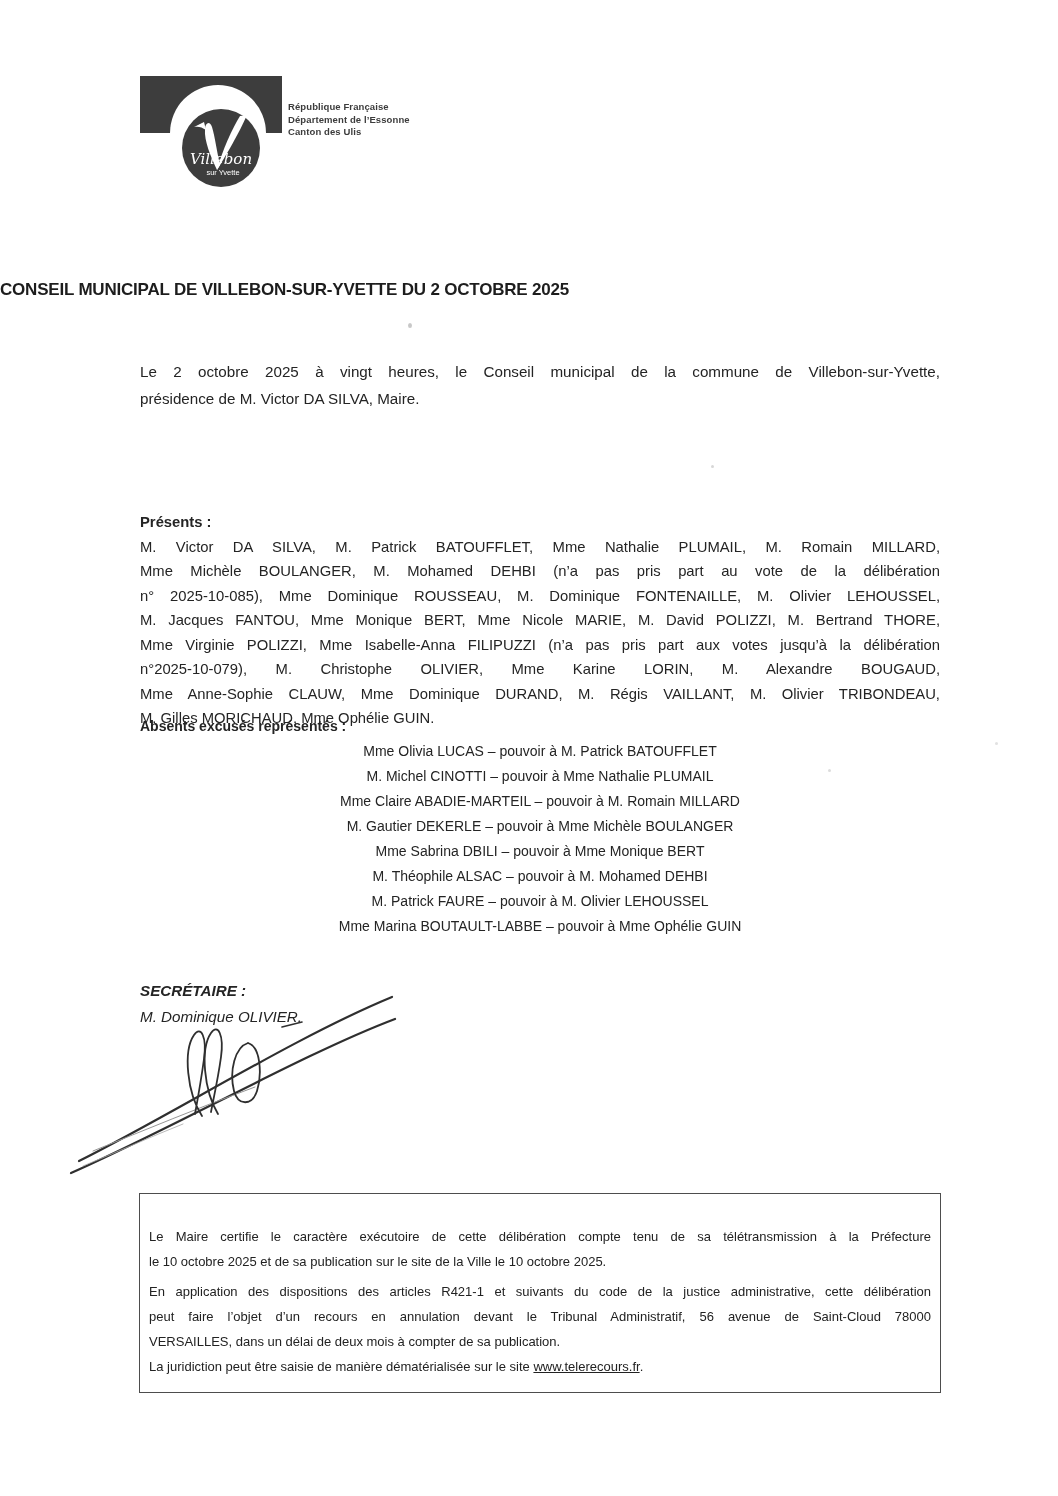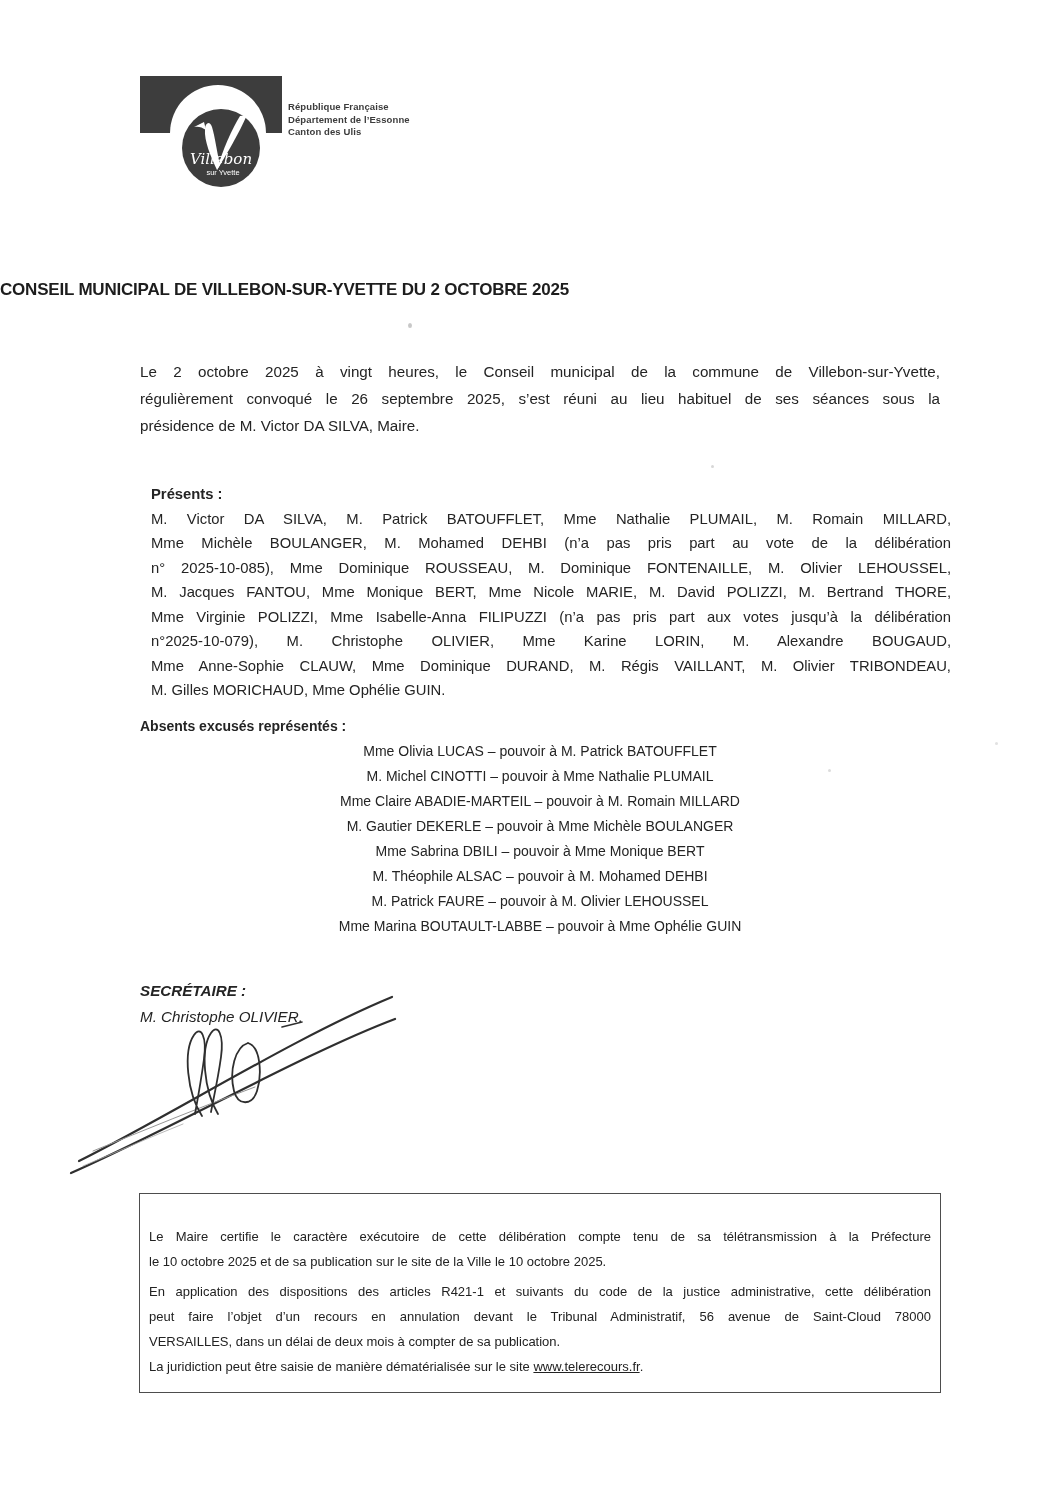--- a/index.html
+++ b/index.html
@@ -16,21 +16,21 @@
     font-size:9.5px; font-weight:bold; color:#3c3c3c; line-height:12.5px; letter-spacing:.1px;
   }
   
   .title {
     position:absolute; left:0; top:280px; width:100%; margin:0;
     font-size:17px; font-weight:bold; letter-spacing:-.2px; color:#1d1d1d;
   }
   
   .block { position:absolute; left:140px; width:800px; }
   .intro { top:358px; font-size:15.2px; line-height:27px; }
-  .presents { top:482px; font-size:14.8px; line-height:24.5px;margin-left:11px; }
+  .presents { top:510px; font-size:14.8px; line-height:24.5px; }
   .absents { top:714px; font-size:14px; line-height:25px; }
   .secretaire { top:978px; font-size:15.2px; line-height:26px;font-style:italic; }
   .sec-label { font-weight:bold; }
   
   .par .jline { text-align:justify; text-align-last:justify; }
   .par .jline:last-child { text-align-last:left; }
   .list .jline { text-align:center; }
   
   .signature { position:absolute; left:55px; top:985px; pointer-events:none; }
   
@@ -72,21 +72,20 @@
   <div class="logo-meta">
     <div>République Française</div>
     <div>Département de l’Essonne</div>
     <div>Canton des Ulis</div>
   </div>
 
   <h1 class="title">CONSEIL MUNICIPAL DE VILLEBON-SUR-YVETTE DU 2 OCTOBRE 2025</h1>
 
   <div class="block intro par">
       <div class="jline">Le 2 octobre 2025 à vingt heures, le Conseil municipal de la commune de Villebon-sur-Yvette,</div>
-      <div class="jline">régulièrement convoqué le 26 septembre 2025, s’est réuni au lieu habituel de ses séances sous la</div>
       <div class="jline">présidence de M. Victor DA SILVA, Maire.</div>
     </div>
 
   <div class="block presents">
     <div class="sec-label">Présents :</div>
     <div class="par">
         <div class="jline">M. Victor DA SILVA, M. Patrick BATOUFFLET, Mme Nathalie PLUMAIL, M. Romain MILLARD,</div>
         <div class="jline">Mme Michèle BOULANGER, M. Mohamed DEHBI (n’a pas pris part au vote de la délibération</div>
         <div class="jline">n° 2025-10-085), Mme Dominique ROUSSEAU, M. Dominique FONTENAILLE, M. Olivier LEHOUSSEL,</div>
         <div class="jline">M. Jacques FANTOU, Mme Monique BERT, Mme Nicole MARIE, M. David POLIZZI, M. Bertrand THORE,</div>
@@ -106,21 +105,21 @@
         <div class="jline">M. Gautier DEKERLE – pouvoir à Mme Michèle BOULANGER</div>
         <div class="jline">Mme Sabrina DBILI – pouvoir à Mme Monique BERT</div>
         <div class="jline">M. Théophile ALSAC – pouvoir à M. Mohamed DEHBI</div>
         <div class="jline">M. Patrick FAURE – pouvoir à M. Olivier LEHOUSSEL</div>
         <div class="jline">Mme Marina BOUTAULT-LABBE – pouvoir à Mme Ophélie GUIN</div>
       </div>
   </div>
 
   <div class="block secretaire">
     <div class="sec-label">SECRÉTAIRE :</div>
-    <div>M. Christophe OLIVIER.</div>
+    <div>M. Dominique OLIVIER.</div>
   </div>
 
   <svg class="signature" width="345" height="195" viewBox="0 0 345 195">
     <g fill="none" stroke="#2f2f2f" stroke-linecap="round">
       <path d="M 24,176 C 120,128 240,52 337,12" stroke-width="2.2"></path>
       <path d="M 16,188 C 120,142 250,68 340,34" stroke-width="2.2"></path>
       <path d="M 38,166 C 90,145 145,122 200,102" stroke="#969696" stroke-width="1"></path>
       <path d="M 28,181 C 60,168 95,152 128,139" stroke="#a8a8a8" stroke-width="0.8"></path>
       <path d="M 147,131 C 132,108 128,66 139,50 C 146,40 152,52 149,74 C 146,96 142,118 140,129" stroke-width="1.8"></path>
       <path d="M 163,129 C 149,106 145,64 156,48 C 163,38 169,50 166,72 C 163,94 158,116 156,127" stroke-width="1.8"></path>

